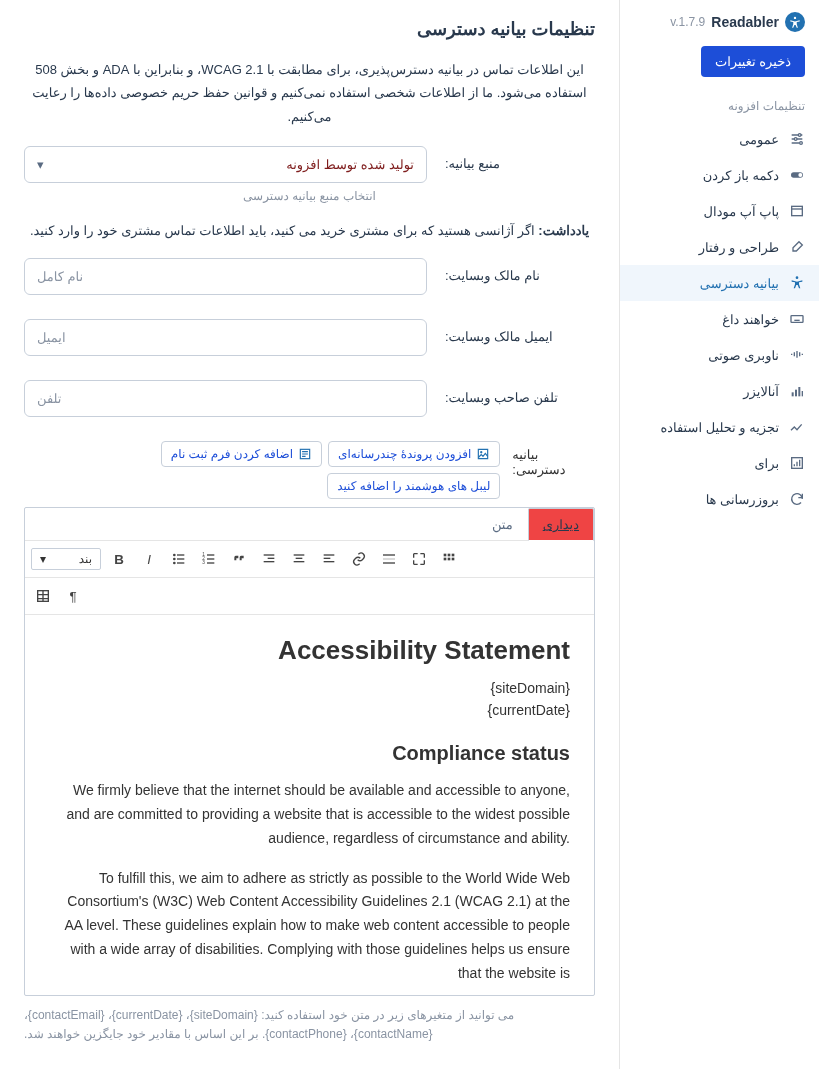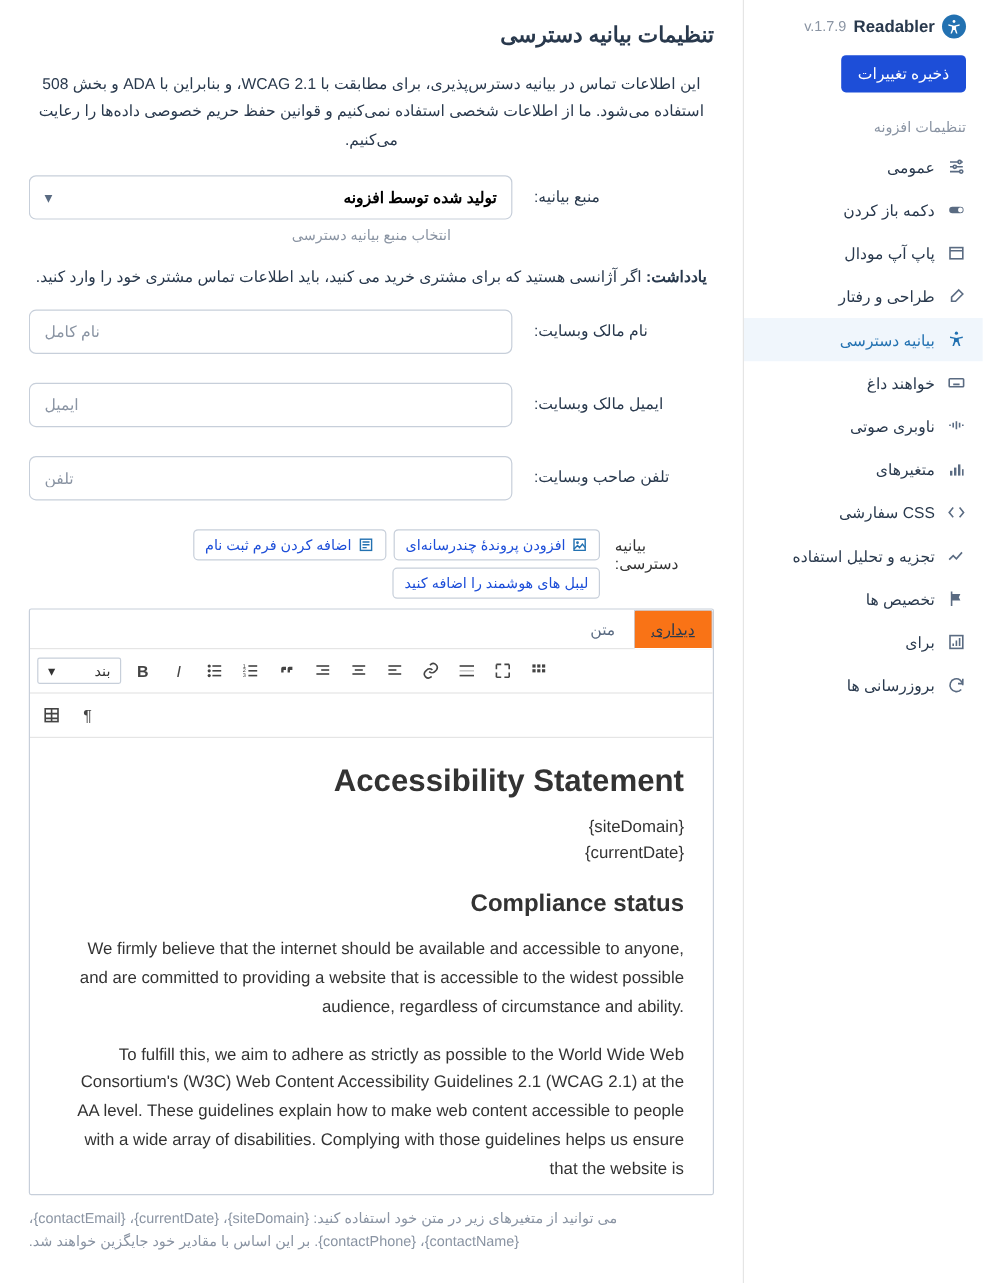--- a/index.html
+++ b/index.html
@@ -20,38 +20,38 @@
 .nav-item.active .ic { color: #2271b1; }
 .ic svg { width: 16px; height: 16px; }
 .main { flex: 1; padding: 18px 24px 40px; max-width: 620px; }
 .page-title { font-size: 18px; font-weight: 700; color: #29394d; margin-bottom: 18px; }
 .subheading { font-size: 14px; font-weight: 700; color: #29394d; text-align: center; margin-bottom: 6px; }
 .intro { font-size: 13px; color: #29394d; text-align: center; line-height: 1.8; margin-bottom: 18px; }
 .field-row { display: flex; align-items: flex-start; gap: 18px; margin-bottom: 6px; }
 .field-label { width: 150px; text-align: left; padding-top: 10px; font-size: 13px; color: #29394d; }
 .field-ctl { flex: 1; }
 .select-like { border: 1px solid #c7cfda; border-radius: 6px; padding: 10px 12px; display: flex; align-items: center; justify-content: space-between; cursor: pointer; background: #fff; }
-.select-like .val { color: #000000; font-weight: 700; }
+.select-like .val { color: #7f1d1d; font-weight: 400; }
 .select-like .chev { color: #5a6b82; }
 .helper { color: #8a94a3; font-size: 12px; text-align: center; margin: 6px 0 20px; }
 .note { text-align: center; font-size: 13px; color: #29394d; margin-bottom: 20px; }
 .note strong { font-weight: 700; }
 .text-input { width: 100%; border: 1px solid #c7cfda; border-radius: 6px; padding: 10px 12px; font-family: inherit; font-size: 13px; text-align: right; }
 .text-input::placeholder { color: #8a94a3; text-align: left; }
 .row-spacer { height: 18px; }
 .editor-row { display: flex; align-items: flex-start; gap: 12px; margin-bottom: 8px; }
 .editor-label { width: 90px; text-align: left; padding-top: 6px; font-size: 13px; }
 .editor-buttons { display: flex; gap: 6px; flex-wrap: wrap; }
 .mini-btn { border: 1px solid #c7cfda; background: #fff; color: #1d4ed8; border-radius: 4px; padding: 5px 9px; font-size: 12px; display: inline-flex; align-items: center; gap: 5px; cursor: pointer; font-family: inherit; }
 .mini-ic { width: 14px; height: 14px; display: inline-flex; }
 .mini-ic svg { width: 14px; height: 14px; fill: #2271b1; }
 .editor-wrap { border: 1px solid #c7cfda; border-radius: 2px; overflow: hidden; direction: ltr; }
 .tabs { display: flex; border-bottom: 1px solid #e5e5e5; direction: rtl; }
 .tab { padding: 8px 14px; font-size: 13px; cursor: pointer; color: #5a6b82; border: 1px solid transparent; margin-bottom: -1px; }
-.tab.active { border: 1px solid #c7cfda; border-bottom-color: #fff; background: #f97316; color: #29394d; border-radius: 2px 2px 0 0; text-decoration: underline; }
+.tab.active { border: 1px solid #c7cfda; border-bottom-color: #fff; background: #ef4444; color: #29394d; border-radius: 2px 2px 0 0; text-decoration: underline; }
 .toolbar { display: flex; gap: 6px; padding: 6px; border-bottom: 1px solid #e5e5e5; flex-wrap: wrap; align-items: center; }
 .tb-sel { border: 1px solid #c7cfda; border-radius: 2px; padding: 3px 8px; font-size: 12px; display: flex; align-items: center; gap: 6px; cursor: pointer; min-width: 70px; justify-content: space-between; direction: rtl; }
 .tb-btn { width: 24px; height: 24px; border: none; background: transparent; cursor: pointer; display: inline-flex; align-items: center; justify-content: center; color: #444; border-radius: 2px; }
 .tb-btn svg { width: 16px; height: 16px; }
 .toolbar-2 { border-top: none; }
 .editor-body { padding: 20px 24px; height: 380px; overflow-y: auto; direction: rtl; text-align: right; }
 .editor-body h1 { font-size: 26px; font-weight: 700; text-align: right; margin-bottom: 14px; direction: ltr; }
 .editor-body .placeholder-line { text-align: right; margin-bottom: 6px; font-size: 14px; direction: ltr; }
 .editor-body h2 { font-size: 20px; font-weight: 700; text-align: right; margin: 24px 0 14px; direction: ltr; }
 .editor-body p { font-size: 14px; line-height: 1.7; text-align: right; margin-bottom: 16px; direction: ltr; }
@@ -140,45 +140,29 @@
         </li>
         <li class="nav-item">
           <span class="ic">
             <svg viewBox="0 0 24 24" fill="currentColor">
               <rect x="4" y="14" width="3" height="6"></rect>
               <rect x="9" y="10" width="3" height="10"></rect>
               <rect x="14" y="6" width="3" height="14"></rect>
               <rect x="19" y="12" width="2" height="8"></rect>
             </svg>
           </span>
-          <span>متغیرهای</span>
-        </li>
-        <li class="nav-item">
-          <span class="ic">
-            <svg viewBox="0 0 24 24" fill="none" stroke="currentColor" stroke-width="2">
-              <path d="M8 6l-5 6 5 6M16 6l5 6-5 6"></path>
-            </svg>
-          </span>
-          <span>CSS سفارشی</span>
+          <span>آنالایزر</span>
         </li>
         <li class="nav-item">
           <span class="ic">
             <svg viewBox="0 0 24 24" fill="none" stroke="currentColor" stroke-width="2">
               <path d="M3 17l5-5 4 4 7-8"></path>
             </svg>
           </span>
           <span>تجزیه و تحلیل استفاده</span>
-        </li>
-        <li class="nav-item">
-          <span class="ic">
-            <svg viewBox="0 0 24 24" fill="currentColor">
-              <path d="M5 3v18h2v-7h10l-2-4 2-4H7V3z"></path>
-            </svg>
-          </span>
-          <span>تخصیص ها</span>
         </li>
         <li class="nav-item">
           <span class="ic">
             <svg viewBox="0 0 24 24" fill="none" stroke="currentColor" stroke-width="2">
               <rect x="4" y="4" width="16" height="16"></rect>
               <path d="M8 14v3M12 10v7M16 7v10"></path>
             </svg>
           </span>
           <span>برای</span>
         </li>

